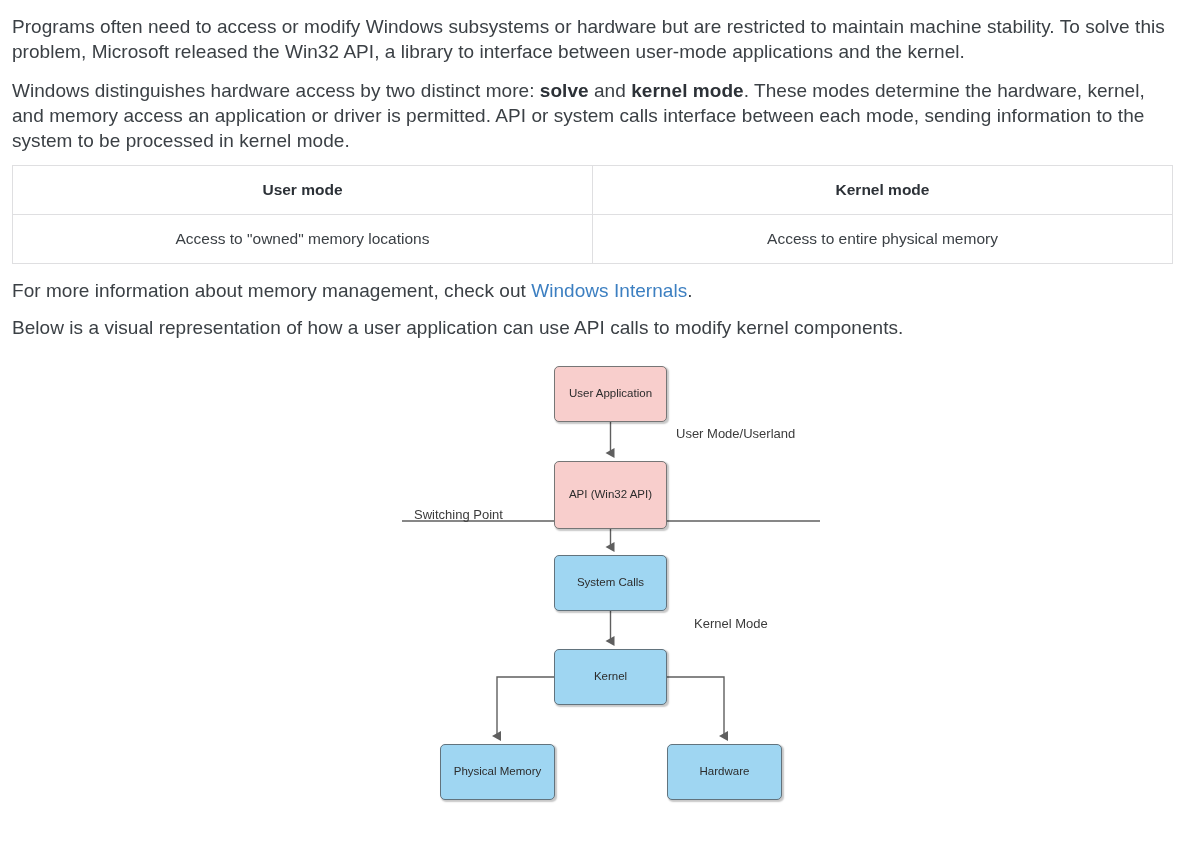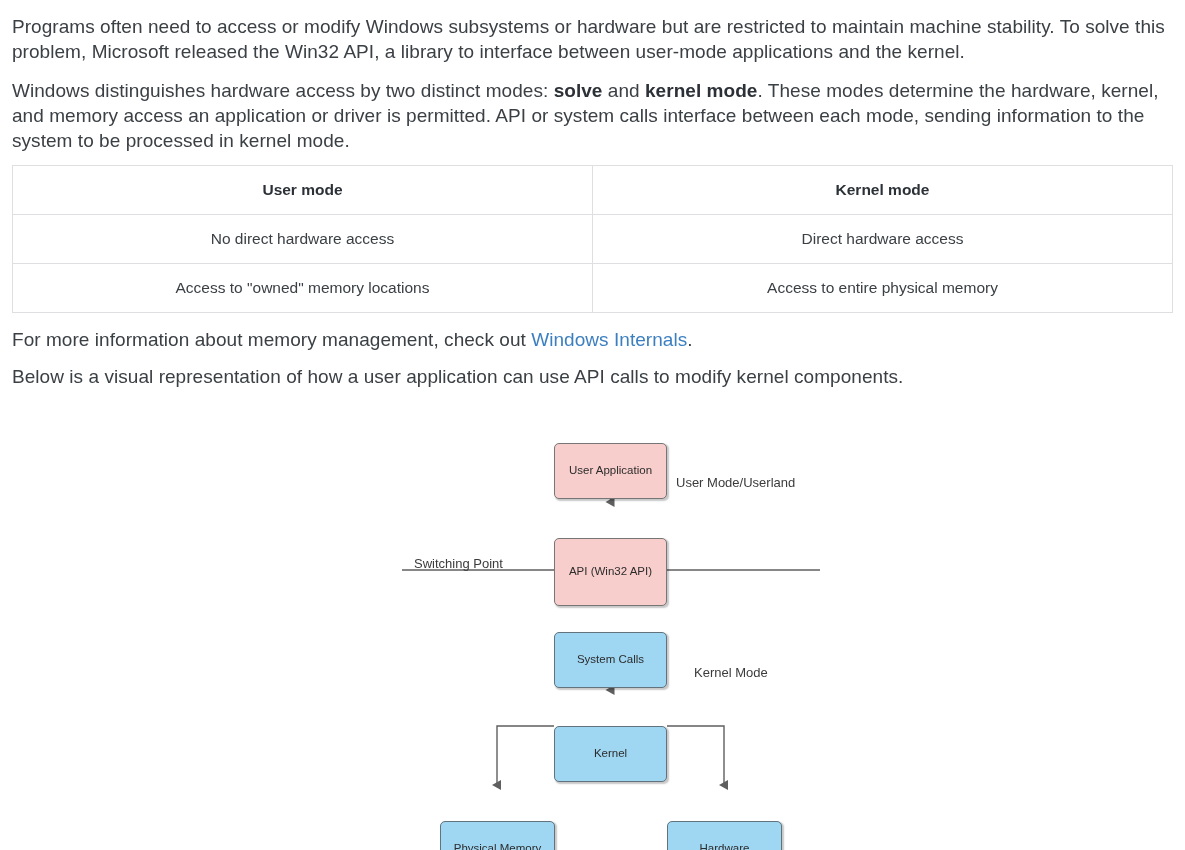--- a/index.html
+++ b/index.html
@@ -68,21 +68,20 @@
     display: flex;
     align-items: center;
     justify-content: center;
     border-radius: 5px;
     font-size: 11.5px;
     font-family: "Liberation Sans", sans-serif;
     color: #2c2c2c;
     text-align: center;
     line-height: 1.2;
     box-shadow: 1.5px 1.5px 1.5px rgba(0,0,0,0.22);
-    margin-top: 28px;
   }
   .node.pink {
     background: #f8cecc;
     border: 1.3px solid #767676;
   }
   .node.blue {
     background: #9fd6f2;
     border: 1.3px solid #62737d;
   }
   .edge-label {
@@ -104,35 +103,31 @@
 </head>
 <body>
 
 <div class="page">
 
   <p class="para">
     <span>Programs often need to access or modify Windows subsystems or hardware but are restricted to maintain machine stability. To solve this problem, Microsoft released the Win32 API, a library to interface between user-mode applications and the kernel.</span>
   </p>
 
   <p class="para tight">
-    <span>Windows distinguishes hardware access by two distinct modes: </span><span class="bold">solve</span><span> and </span><span class="bold">kernel mode</span><span>. These modes determine the hardware, kernel, and memory access an application or driver is permitted. API or system calls interface between each mode, sending information to the system to be processed in kernel mode.</span>
+    <span>Windows distinguishes hardware access by two distinct more: </span><span class="bold">solve</span><span> and </span><span class="bold">kernel mode</span><span>. These modes determine the hardware, kernel, and memory access an application or driver is permitted. API or system calls interface between each mode, sending information to the system to be processed in kernel mode.</span>
   </p>
 
   <table class="modes">
     <thead>
       <tr>
         <th>User mode</th>
         <th>Kernel mode</th>
       </tr>
     </thead>
     <tbody>
-      <tr>
-        <td>No direct hardware access</td>
-        <td>Direct hardware access</td>
-      </tr>
       <tr>
         <td>Access to "owned" memory locations</td>
         <td>Access to entire physical memory</td>
       </tr>
     </tbody>
   </table>
 
   <p class="para tight">
     <span>For more information about memory management, check out </span><a class="link" href="#">Windows Internals</a><span>.</span>
   </p>

